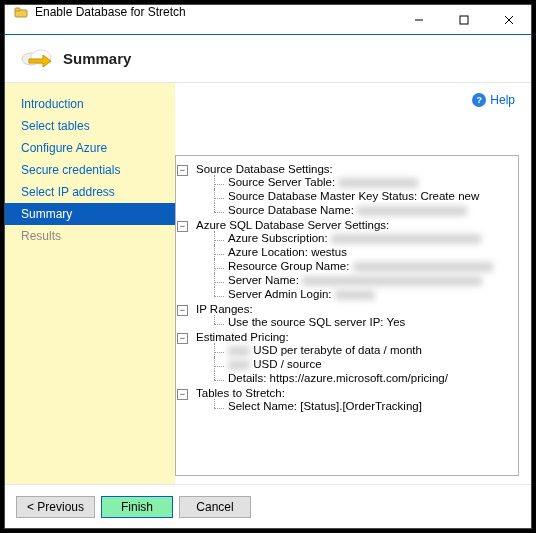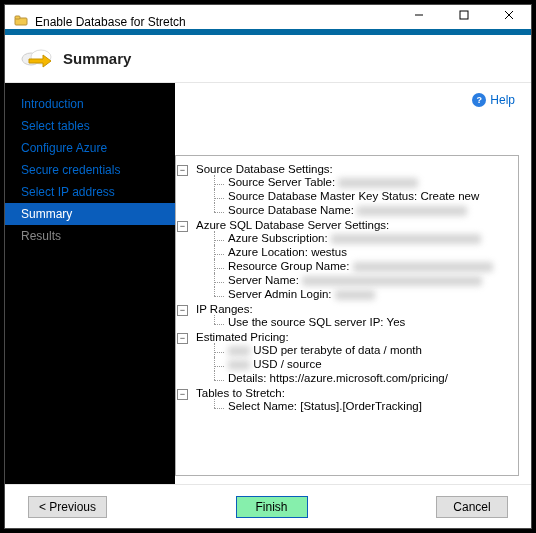--- a/index.html
+++ b/index.html
@@ -14,23 +14,23 @@
     width: 528px;
     height: 525px;
     background: #fff;
     border: 1px solid #4a4a4a;
     display: flex;
     flex-direction: column;
   }
   .titlebar {
     height: 30px;
     display: flex;
-    align-items: flex-end;
+    align-items: flex-start;
     padding-left: 8px;
-    border-bottom: 6px solid #0369a1;
+    border-bottom: 1px solid #0369a1;
   }
   .titlebar-icon {
     width: 16px; height: 16px;
     margin-right: 6px;
     display: inline-flex; align-items: center; justify-content: center;
   }
   .titlebar-title { flex: 1; color: #000; }
   .win-controls { display: flex; }
   .win-btn {
     width: 45px; height: 29px;
@@ -55,21 +55,21 @@
     color: #222;
   }
   .body {
     flex: 1;
     display: flex;
     min-height: 0;
   }
   .sidebar {
     width: 170px;
     padding: 10px 0 0 0;
-    background: #000000;
+    background: #fef9c3;
   }
   .sidebar-item {
     padding: 4px 10px 4px 16px;
     color: #0066cc;
     cursor: pointer;
     font-size: 12px;
   }
   .sidebar-item.selected {
     background: #0a5dbb;
     color: #fff;
@@ -150,23 +150,23 @@
     filter: blur(3px);
     border-radius: 2px;
     vertical-align: middle;
     height: 10px;
   }
   .footer {
     height: 44px;
     border-top: 1px solid #e6e6e6;
     display: flex;
     align-items: center;
-    justify-content: space-between;
+    justify-content: flex-start;
     gap: 6px;
-    padding: 0 23px;
+    padding: 0 11px;
   }
   .btn {
     min-width: 72px;
     height: 22px;
     border: 1px solid #adadad;
     background: #e1e1e1;
     font-size: 12px;
     padding: 0 10px;
     cursor: pointer;
   }

